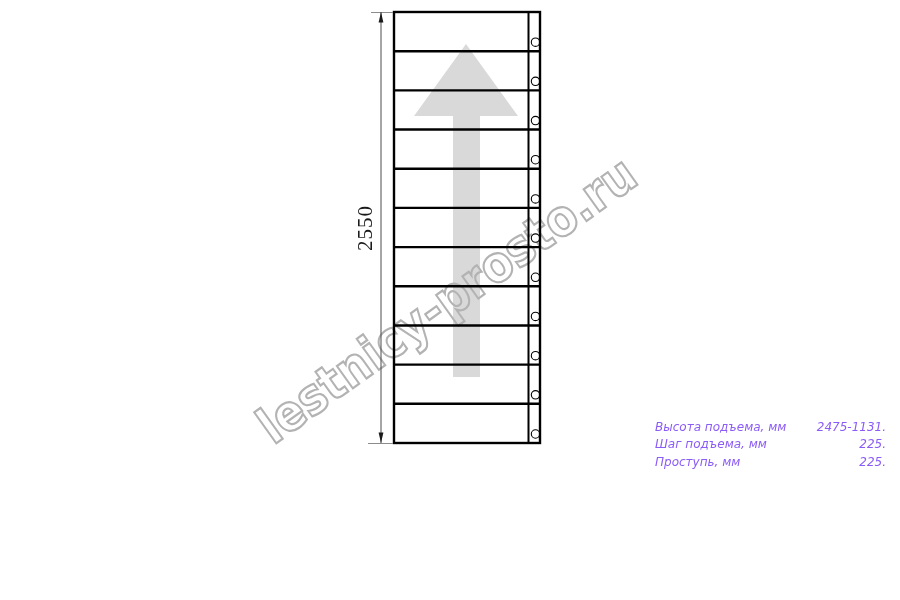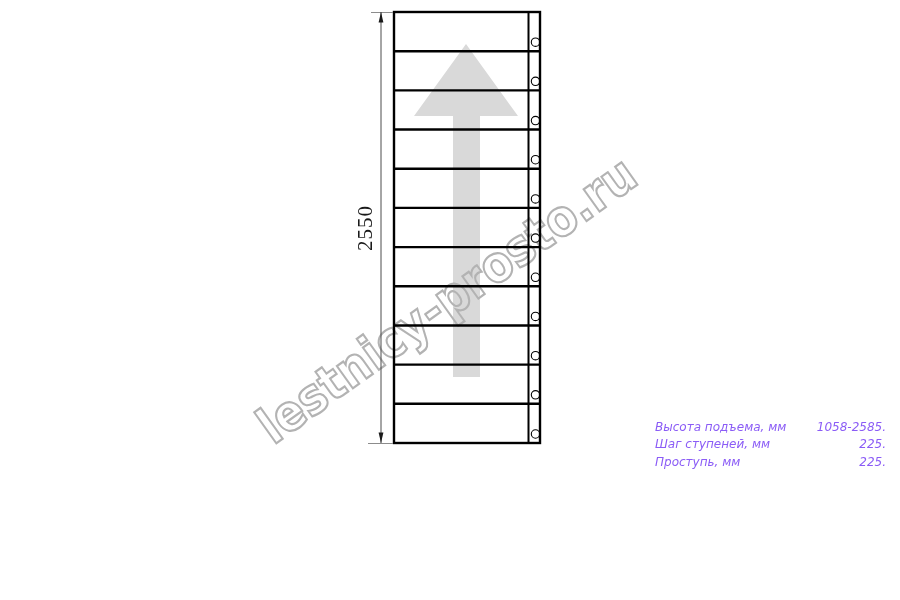--- a/index.html
+++ b/index.html
@@ -85,24 +85,24 @@
     <line x1="381" y1="12" x2="381" y2="443" stroke="#4d4d4d" stroke-width="1"></line>
     <polygon points="381,12 378.6,22.5 383.4,22.5" fill="#1a1a1a"></polygon>
     <polygon points="381,443 378.6,432.5 383.4,432.5" fill="#1a1a1a"></polygon>
 
     <text transform="translate(364.5,228) rotate(-90)" text-anchor="middle" dominant-baseline="central" font-family="Liberation Serif, DejaVu Serif, serif" font-size="21" letter-spacing="1" fill="#1a1a1a">2550</text>
   </svg>
 
   <div class="specs">
     <div class="spec-row">
       <span class="spec-label">Высота подъема, мм</span>
-      <span class="spec-value">1058-2585.</span>
+      <span class="spec-value">2475-1131.</span>
     </div>
     <div class="spec-row">
-      <span class="spec-label">Шаг ступеней, мм</span>
+      <span class="spec-label">Шаг подъема, мм</span>
       <span class="spec-value">225.</span>
     </div>
     <div class="spec-row">
       <span class="spec-label">Проступь, мм</span>
       <span class="spec-value">225.</span>
     </div>
   </div>
 
 </div>
 

